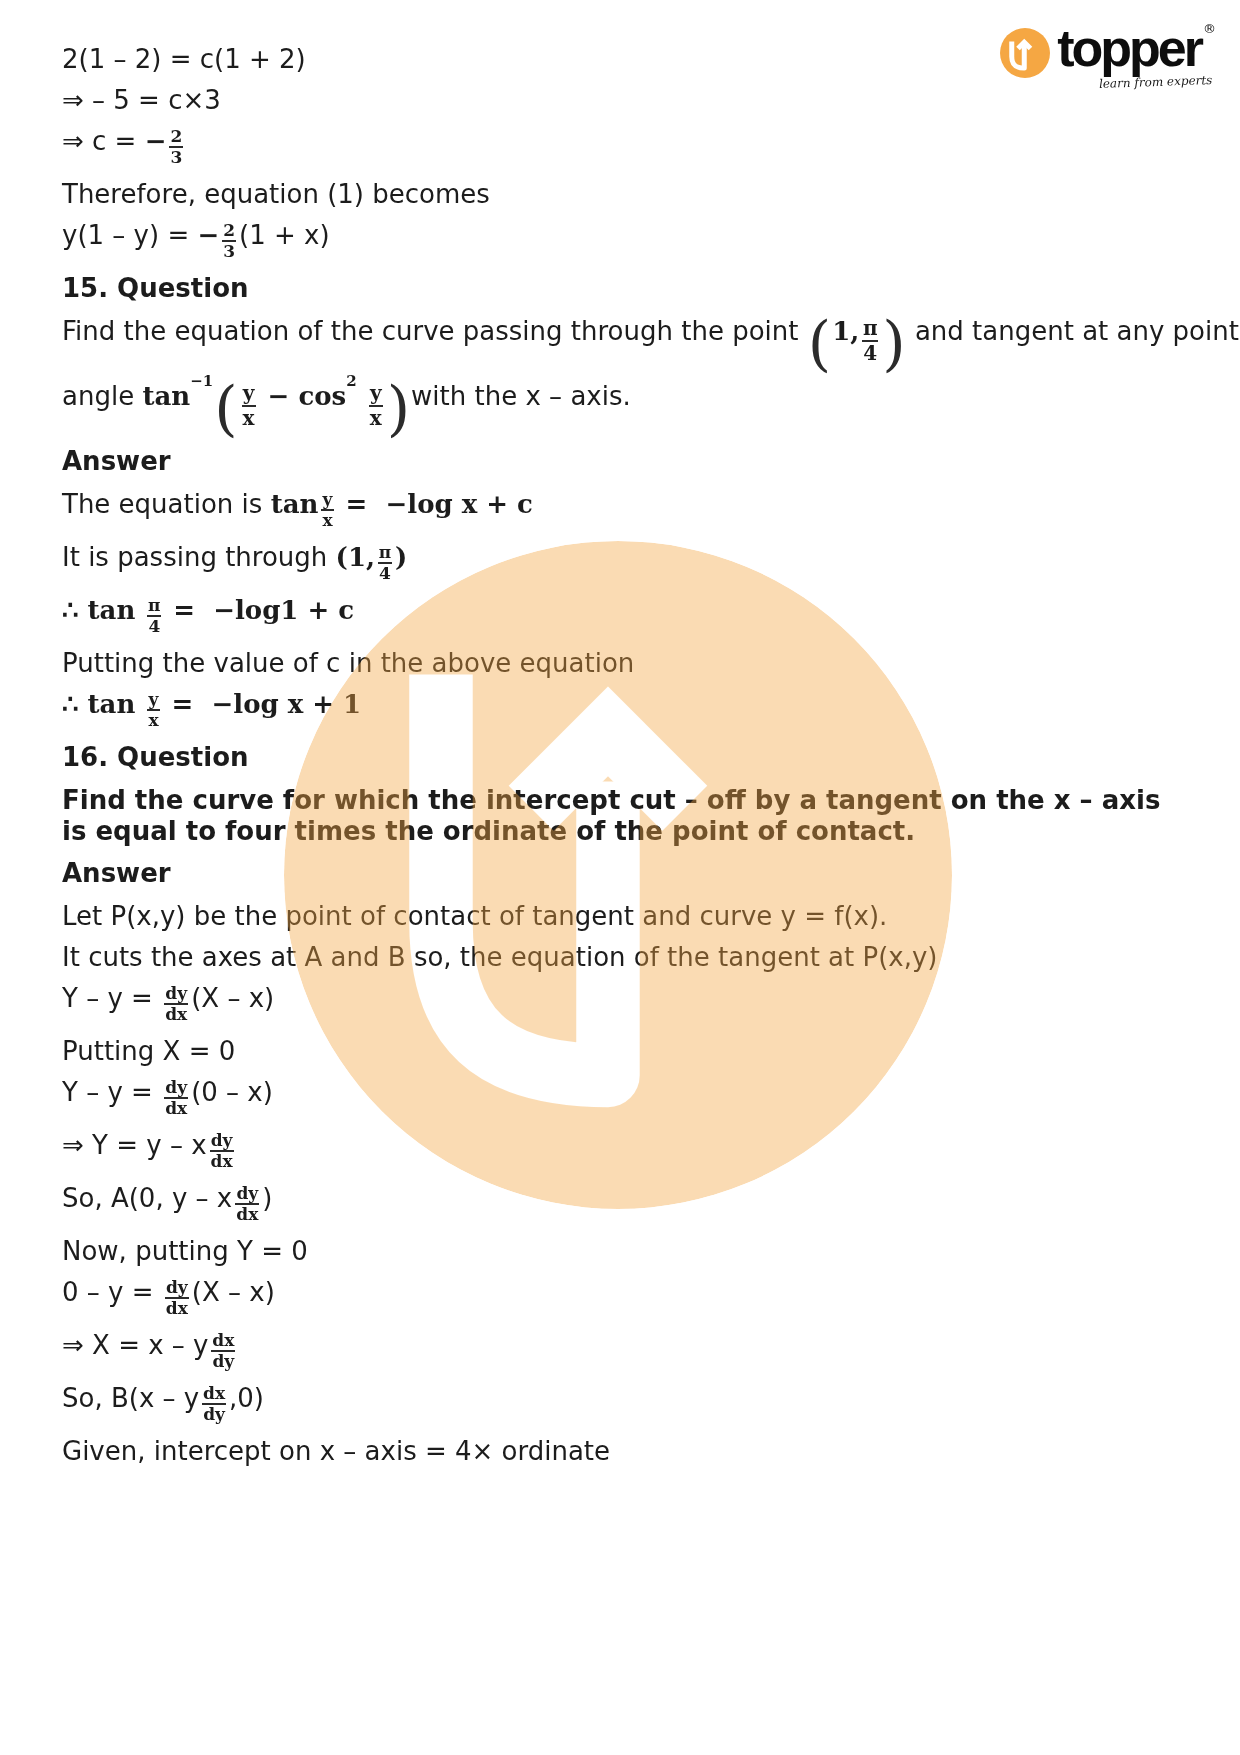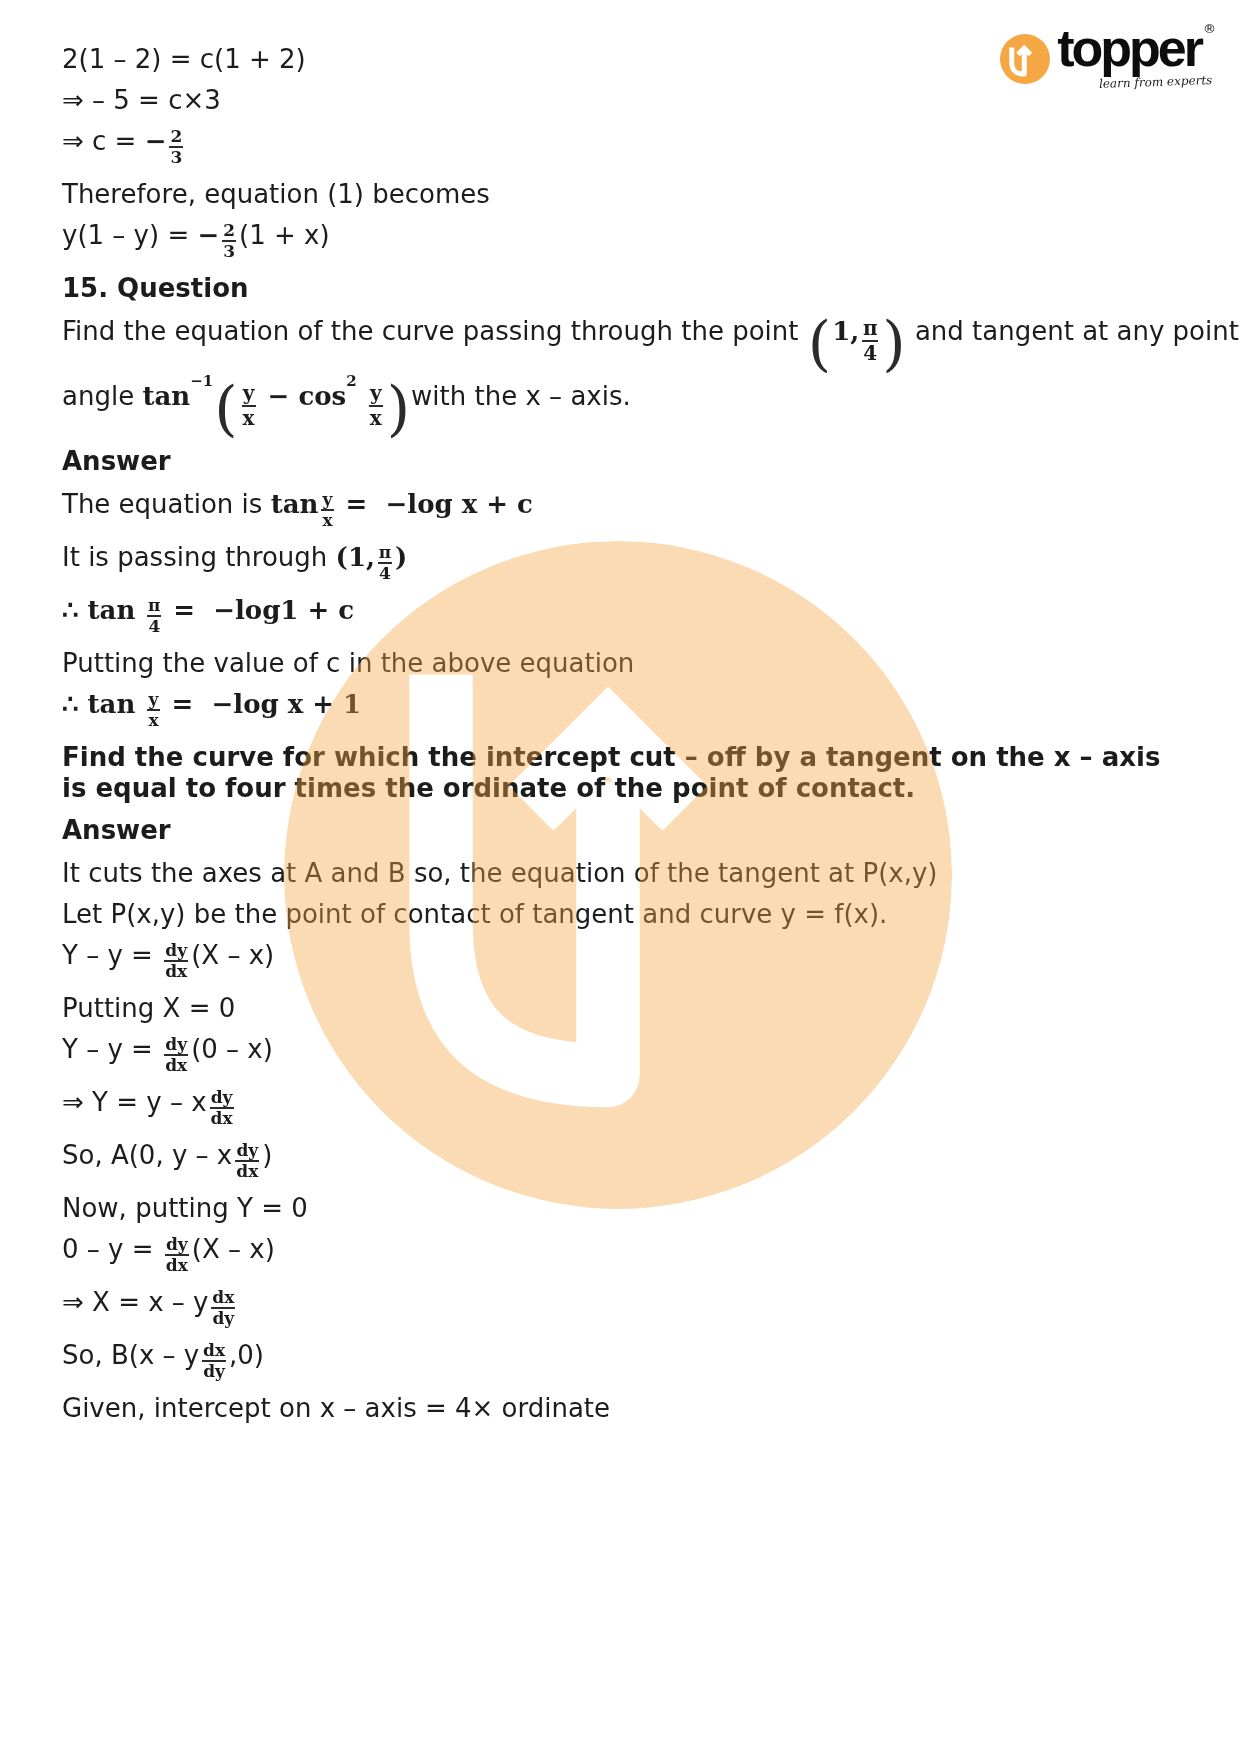--- a/index.html
+++ b/index.html
@@ -32,21 +32,21 @@
   .bp{
     font-family:"DejaVu Serif",serif;font-weight:normal;
     font-size:60px;line-height:0.9;margin:0 1px;color:#2b2b2b;
   }
   
   .wm{
     position:absolute;left:284px;top:541px;width:668px;height:668px;
     z-index:2;pointer-events:none;
   }
   
-  .logo{position:absolute;top:24px;right:24px;display:flex;align-items:center;gap:7px;z-index:3;}
+  .logo{position:absolute;top:24px;right:24px;display:flex;align-items:flex-start;gap:7px;z-index:3;}
   .logo .mark{width:50px;height:50px;display:block;margin-top:4px;}
   .wordcol{display:flex;flex-direction:column;align-items:flex-end;}
   .brandrow{display:flex;align-items:flex-start;line-height:1;}
   .brand{
     font-family:"Liberation Sans","DejaVu Sans",sans-serif;
     font-weight:bold;font-size:52px;letter-spacing:-3px;color:#0d0d0d;line-height:0.95;
   }
   .reg{font-size:13px;color:#0d0d0d;margin-left:2px;margin-top:-2px;}
   .tagline{
     font-family:"DejaVu Serif",serif;font-style:italic;
@@ -80,24 +80,25 @@
     <div class="line"><span class="sans">y(1 – y) = </span><span class="srf">−</span><span class="fr"><span class="num">2</span><span class="den">3</span></span><span class="sans">(1 + x)</span></div>
     <div class="line h"><span class="sans">15. Question</span></div>
     <div class="line"><span class="sans">Find the equation of the curve passing through the point </span><span class="bp">(</span><span class="srf">1,</span><span class="fr big"><span class="num">π</span><span class="den">4</span></span><span class="bp">)</span><span class="sans"> and tangent at any point of which makes an</span></div>
     <div class="line"><span class="sans">angle </span><span class="srf">tan</span><span class="sup">−1</span><span class="bp">(</span><span class="fr big"><span class="num">y</span><span class="den">x</span></span><span class="srf"> − cos</span><span class="sup">2</span><span class="srf"> </span><span class="fr big"><span class="num">y</span><span class="den">x</span></span><span class="bp">)</span><span class="sans">with the x – axis.</span></div>
     <div class="line h"><span class="sans">Answer</span></div>
     <div class="line"><span class="sans">The equation is </span><span class="srf">tan</span><span class="fr"><span class="num">y</span><span class="den">x</span></span><span class="srf"> =  −log x + c</span></div>
     <div class="line"><span class="sans">It is passing through </span><span class="srf">(1,</span><span class="fr"><span class="num">π</span><span class="den">4</span></span><span class="srf">)</span></div>
     <div class="line"><span class="srf">∴ tan </span><span class="fr"><span class="num">π</span><span class="den">4</span></span><span class="srf"> =  −log1 + c</span></div>
     <div class="line"><span class="sans">Putting the value of c in the above equation</span></div>
     <div class="line"><span class="srf">∴ tan </span><span class="fr"><span class="num">y</span><span class="den">x</span></span><span class="srf"> =  −log x + 1</span></div>
+    <div class="line h"><span class="sans">16. Question</span></div>
     <div class="line p"><span class="sans">Find the curve for which the intercept cut – off by a tangent on the x – axis is equal to four times the ordinate of the point of contact.</span></div>
     <div class="line h"><span class="sans">Answer</span></div>
+    <div class="line"><span class="sans">Let P(x,y) be the point of contact of tangent and curve y = f(x).</span></div>
     <div class="line"><span class="sans">It cuts the axes at A and B so, the equation of the tangent at P(x,y)</span></div>
-    <div class="line"><span class="sans">Let P(x,y) be the point of contact of tangent and curve y = f(x).</span></div>
     <div class="line"><span class="sans">Y – y = </span><span class="fr"><span class="num">dy</span><span class="den">dx</span></span><span class="sans">(X – x)</span></div>
     <div class="line"><span class="sans">Putting X = 0</span></div>
     <div class="line"><span class="sans">Y – y = </span><span class="fr"><span class="num">dy</span><span class="den">dx</span></span><span class="sans">(0 – x)</span></div>
     <div class="line"><span class="sans">⇒ Y = y – x</span><span class="fr"><span class="num">dy</span><span class="den">dx</span></span></div>
     <div class="line"><span class="sans">So, A(0, y – x</span><span class="fr"><span class="num">dy</span><span class="den">dx</span></span><span class="sans">)</span></div>
     <div class="line"><span class="sans">Now, putting Y = 0</span></div>
     <div class="line"><span class="sans">0 – y = </span><span class="fr"><span class="num">dy</span><span class="den">dx</span></span><span class="sans">(X – x)</span></div>
     <div class="line"><span class="sans">⇒ X = x – y</span><span class="fr"><span class="num">dx</span><span class="den">dy</span></span></div>
     <div class="line"><span class="sans">So, B(x – y</span><span class="fr"><span class="num">dx</span><span class="den">dy</span></span><span class="sans">,0)</span></div>
     <div class="line"><span class="sans">Given, intercept on x – axis = 4× ordinate</span></div>

